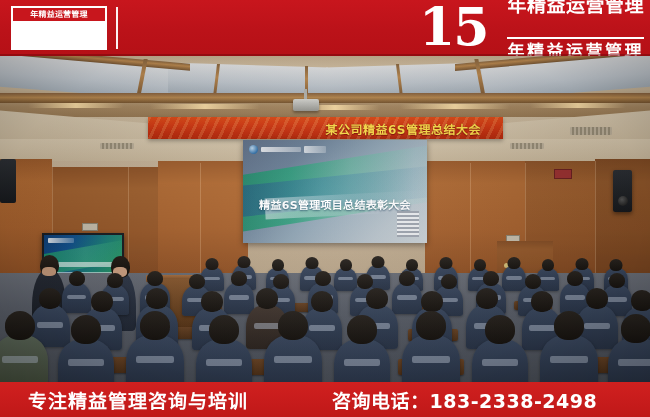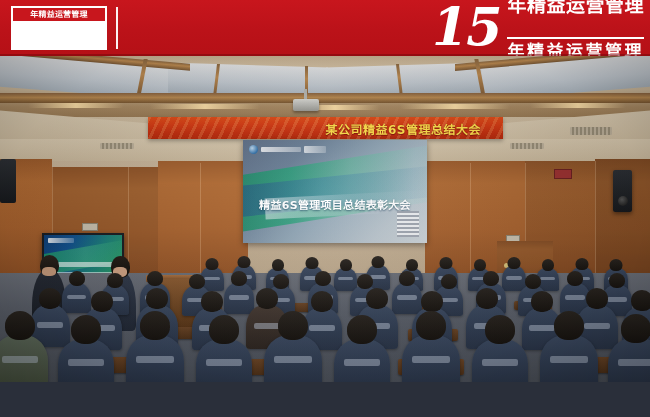--- a/index.html
+++ b/index.html
@@ -88,26 +88,25 @@
 
   
   .years{
     position:absolute; right:6px; top:2px;
     height:52px;
     display:flex; align-items:center;
   }
   .years-num{
     color:#ffffff;
     font-family:"DejaVu Serif","Liberation Serif",serif;
-    font-style:italic;
     font-weight:bold;
     font-size:52px;
     line-height:1;
     letter-spacing:-2px;
-    margin-right:7px;
+    margin-right:20px;
     margin-top:-2px;
   }
   .years-txt{
     display:flex; flex-direction:column;
     color:#ffffff;
     font-weight:bold;
     font-family:"DejaVu Sans","Liberation Sans",sans-serif;
   }
   .years-l1{ font-size:19px; letter-spacing:.5px; line-height:1.25; padding-bottom:20px;}
   .years-rule{ height:2px; background:#ffffff; width:100%; }
@@ -716,14 +715,18 @@
           <span class="head" style="top:-24px; width:30px; height:29px;"></span>
         </div>
       <div class="att collar" style="left:608px; top:283px; width:56px; height:52px;">
           <span class="head" style="top:-24px; width:30px; height:29px;"></span>
         </div>
     </div>
 
     <div class="photo-grade"></div>
   </div>
 
+  <div class="footer">
+    <div class="foot-left">专注精益管理咨询与培训</div>
+    <div class="foot-right">咨询电话：183-2338-2498</div>
+  </div>
 
 </div>
 
 </body></html>

